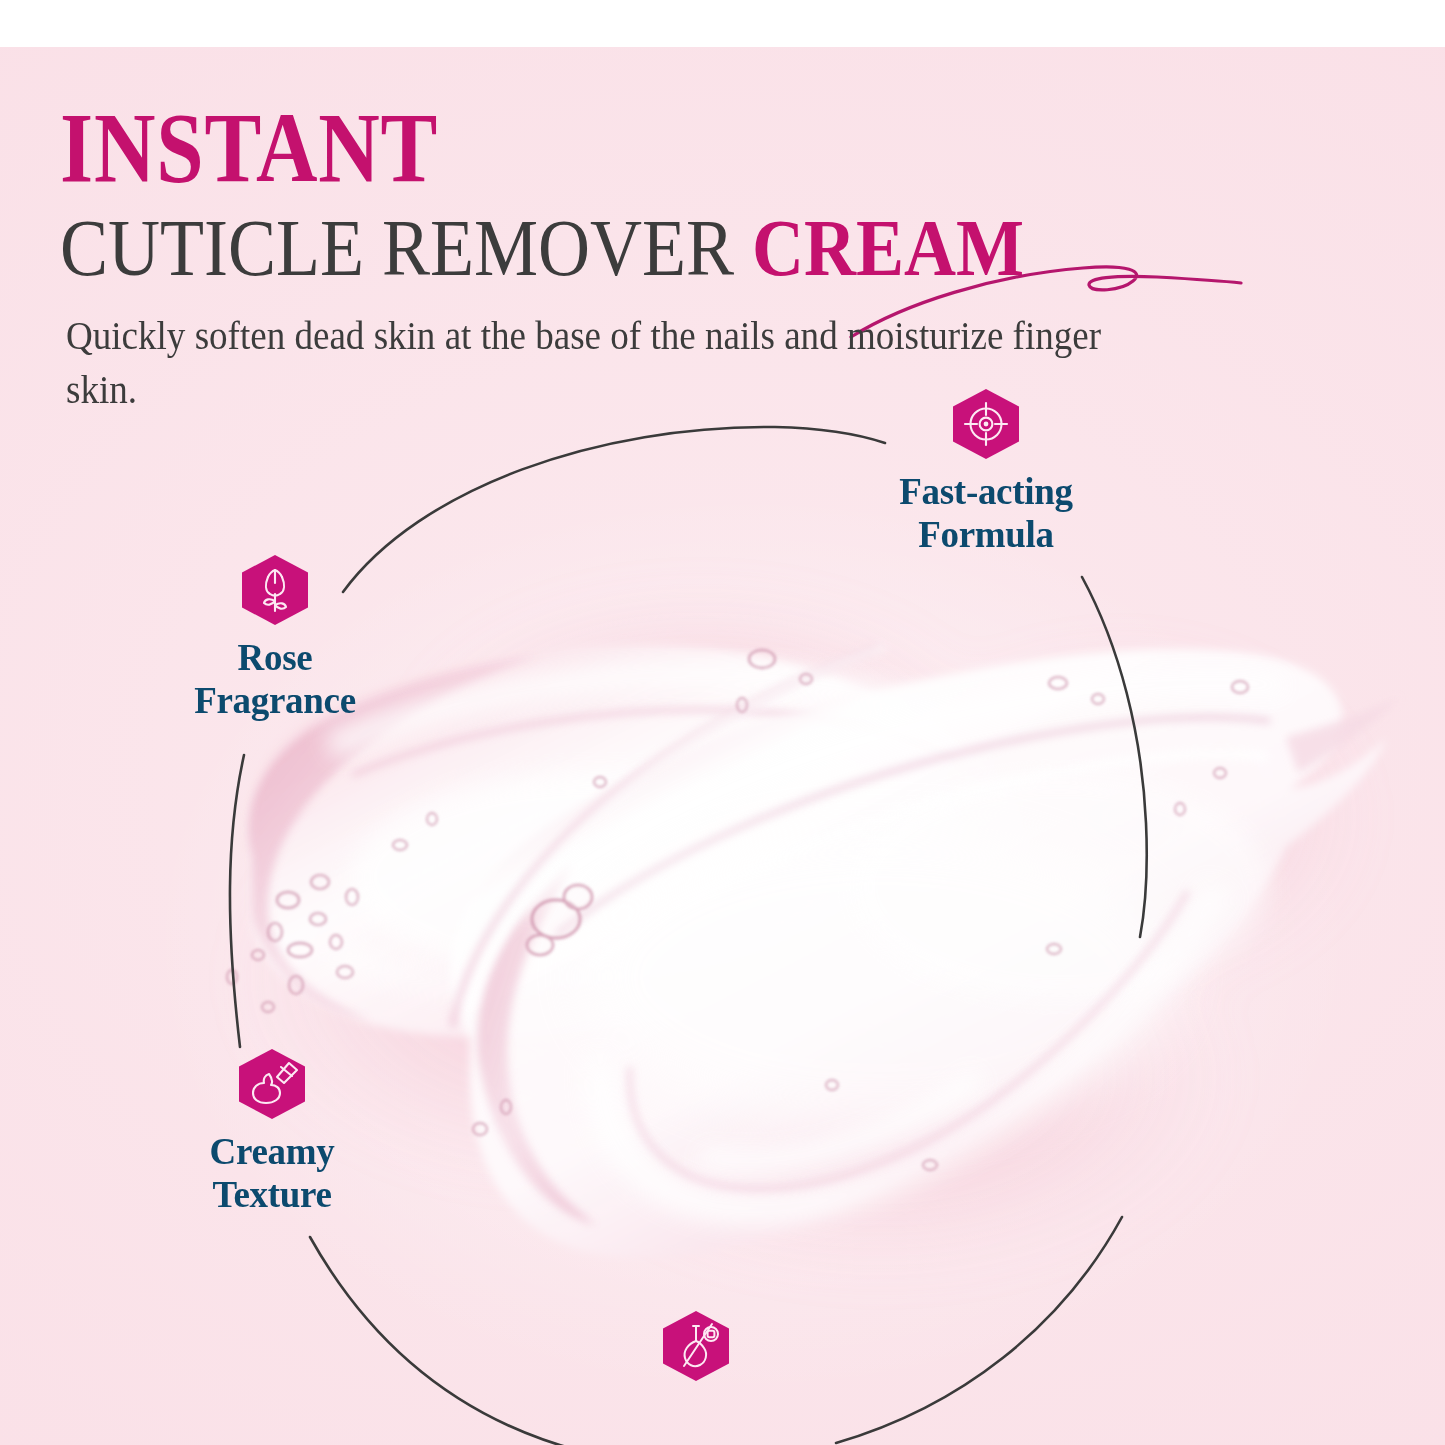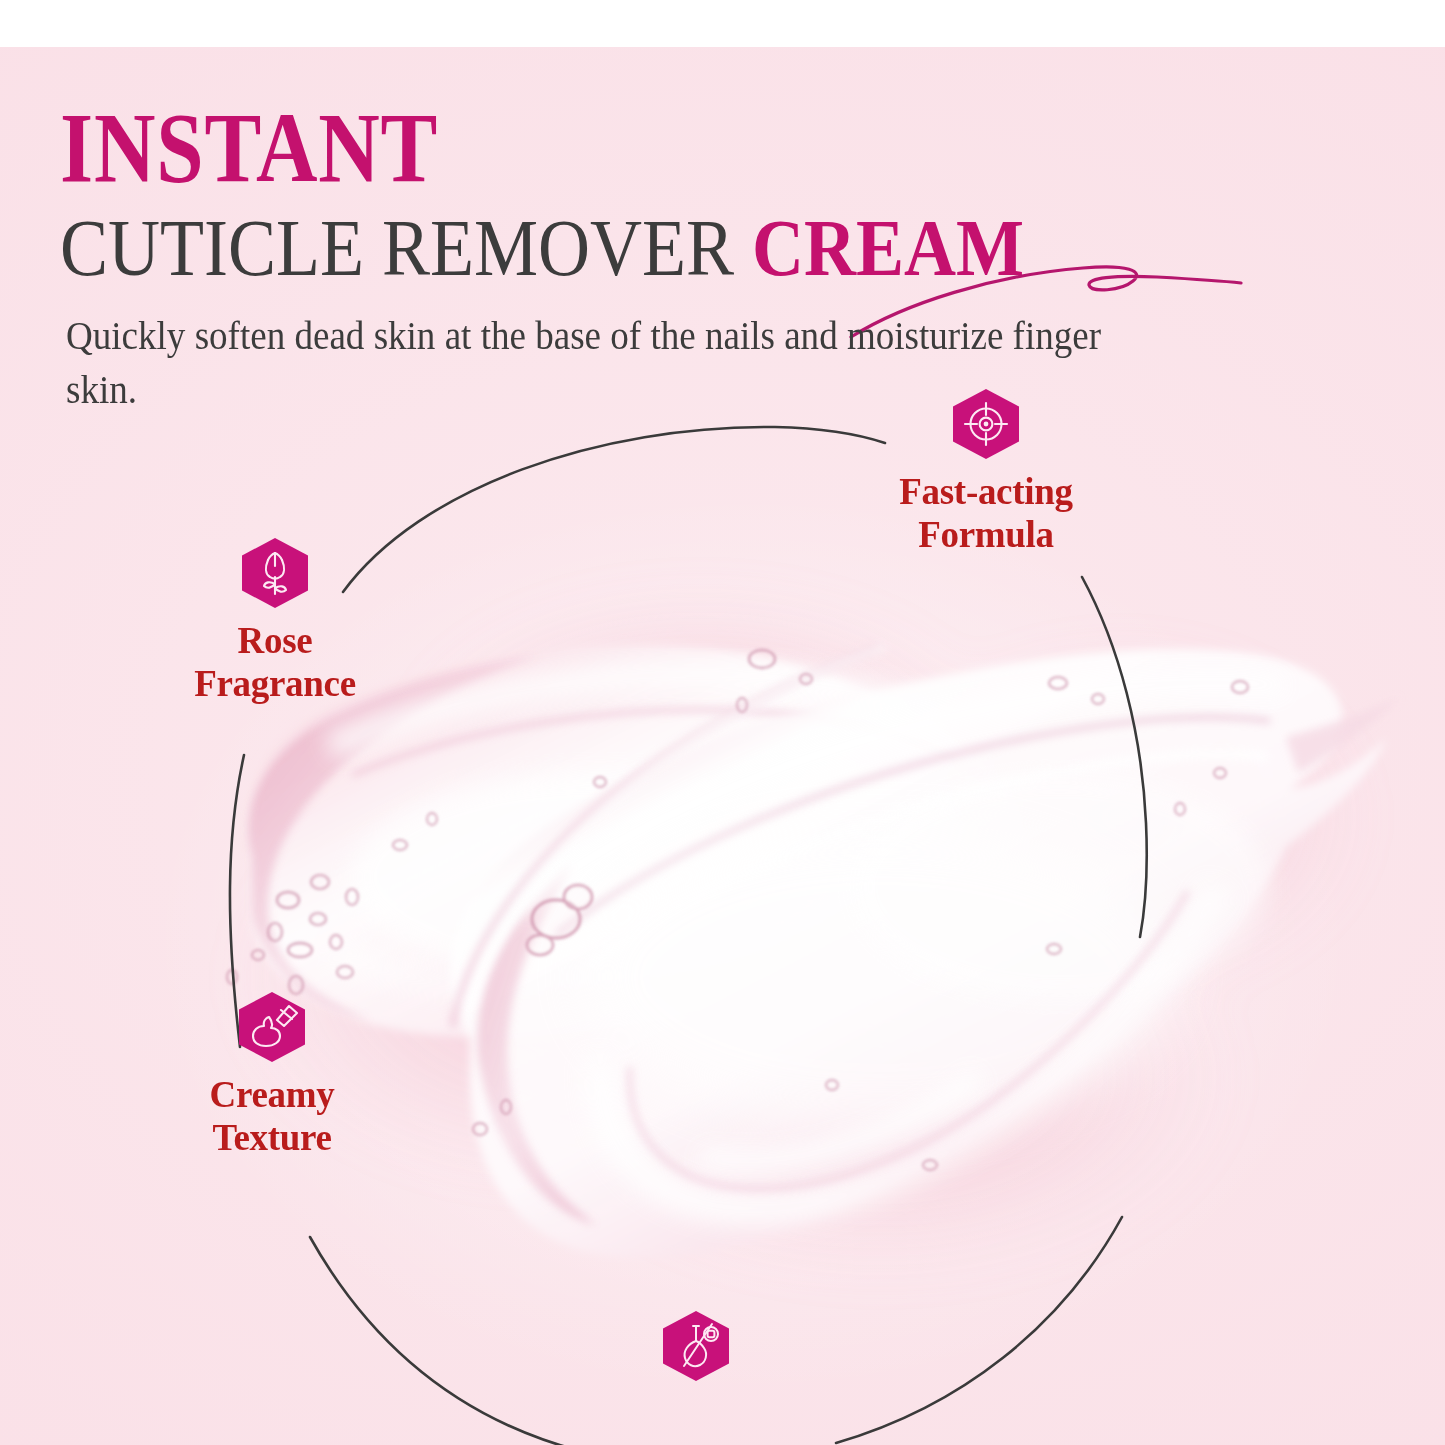--- a/index.html
+++ b/index.html
@@ -89,29 +89,29 @@
     width: 76px;
     height: 74px;
     margin: 0 auto;
     display: block;
   }
   .badge-label {
     margin-top: 9px;
     font-size: 37px;
     line-height: 1.17;
     font-weight: 700;
-    color: #b91c1c;
+    color: #0c4a6e;
     letter-spacing: -.3px;
     white-space: pre-line;
   }
 
   #badge-fast     { left: 986px; top: 340px; }
-  #badge-rose     { left: 275px; top: 489px; }
+  #badge-rose     { left: 275px; top: 506px; }
   #badge-natural  { left: 1215px; top: 903px; }
-  #badge-creamy   { left: 272px; top: 943px; }
+  #badge-creamy   { left: 272px; top: 1000px; }
   #badge-nontoxic { left: 696px; top: 1262px; }
 </style>
 </head>
 <body>
 
 <div id="poster">
 
   <div id="bg-grain"></div>
 
   <svg id="product" viewBox="0 0 1445 1445" xmlns="http://www.w3.org/2000/svg">

